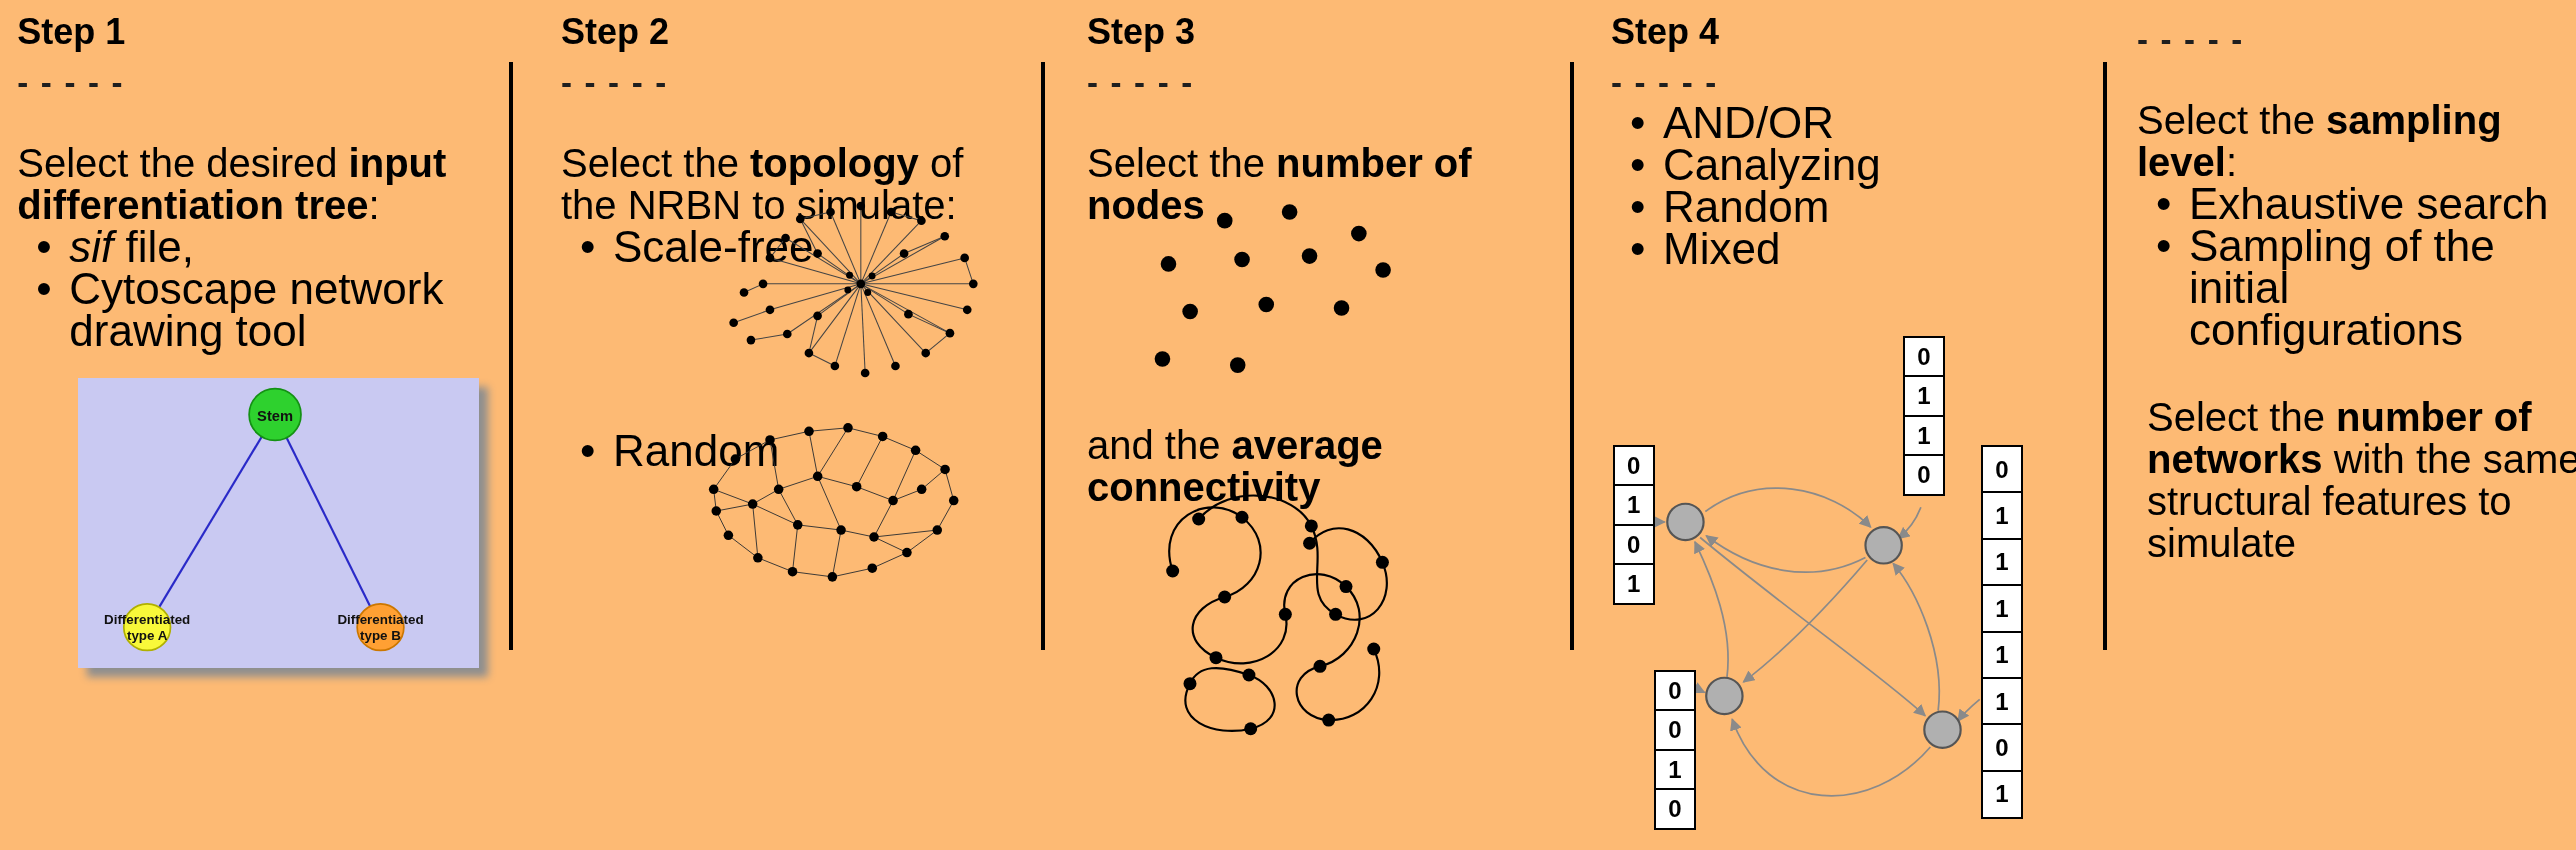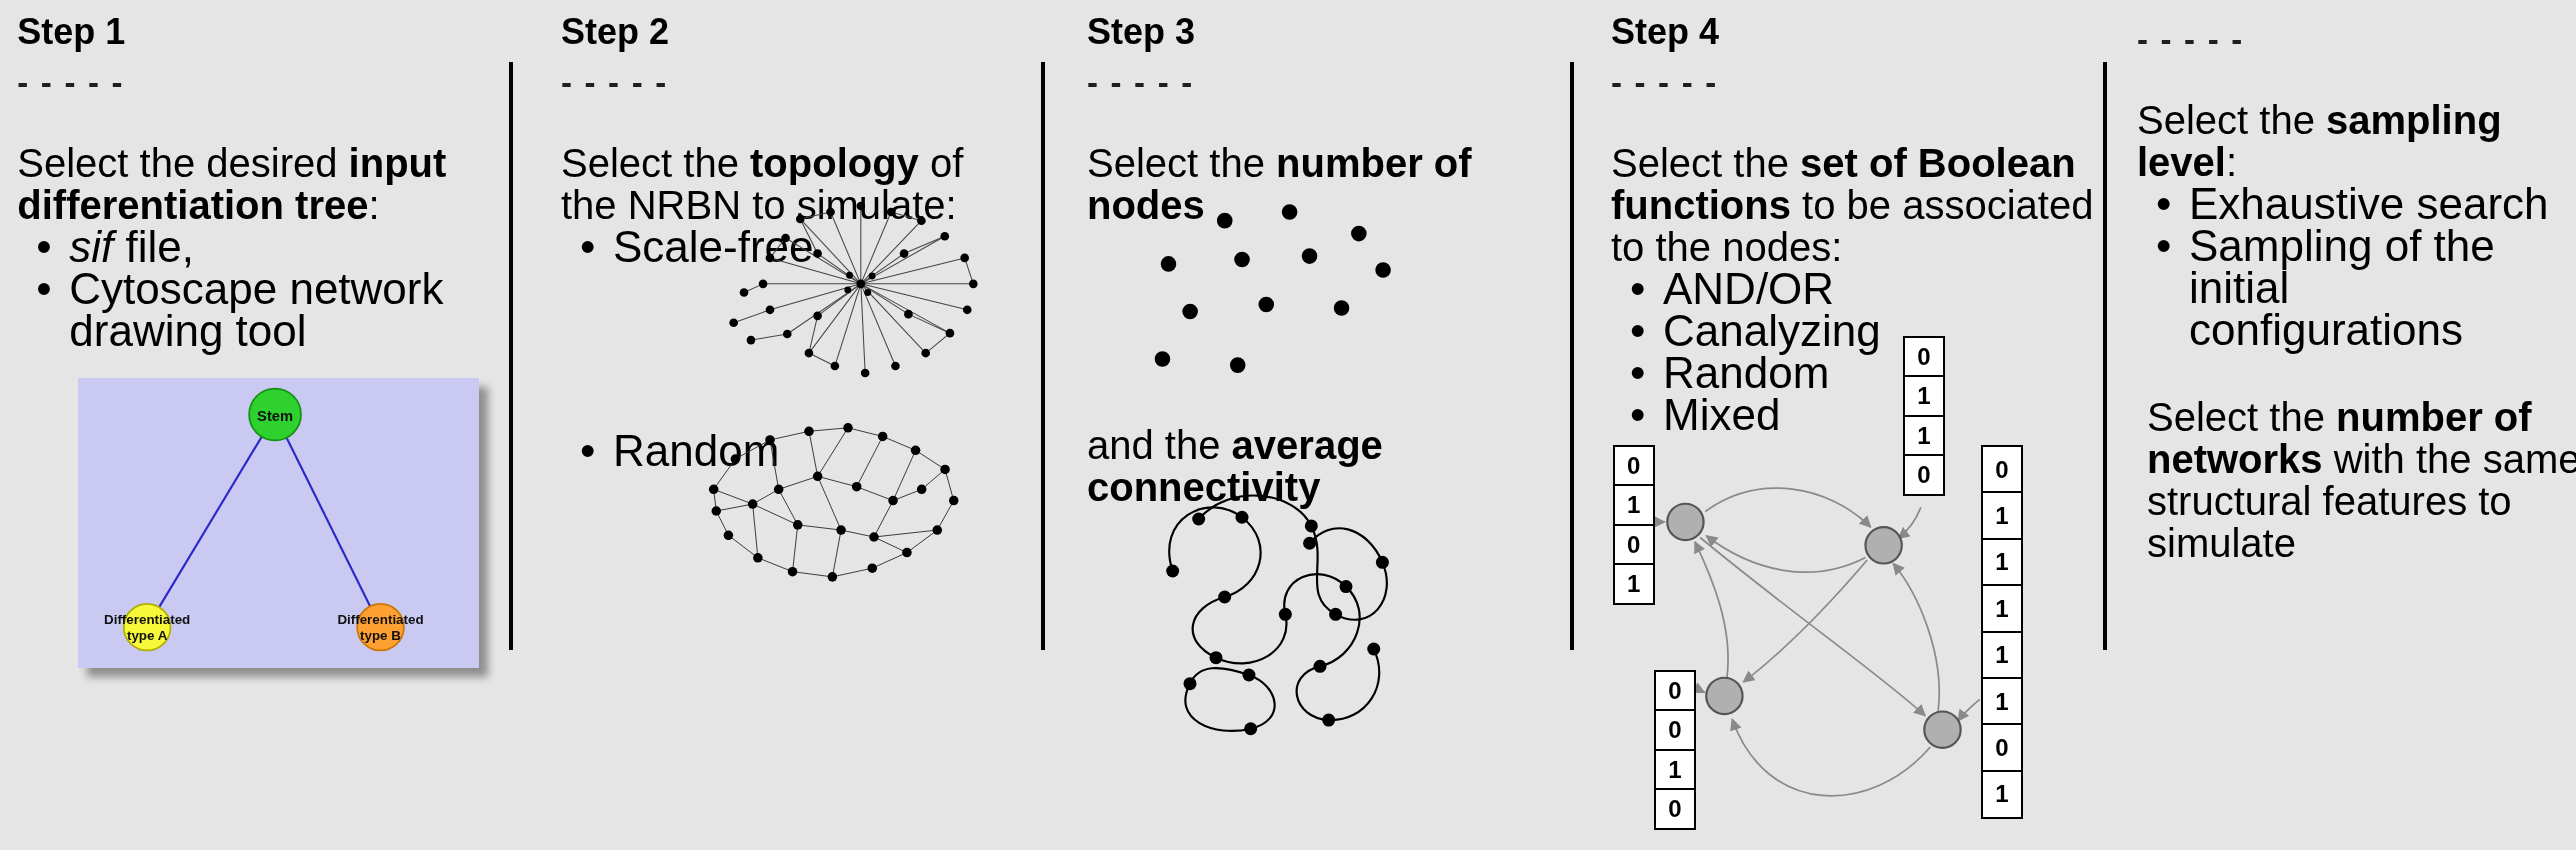--- a/index.html
+++ b/index.html
@@ -1,17 +1,17 @@
 <!DOCTYPE html>
 <html style="font-size:14px"><head>
 <meta charset="utf-8">
 <style>
   html,body{margin:0;padding:0;background:#ffffff;}
   .canvas{
-    position:relative;width:2576px;height:851px;background:#e5e5e5;
+    position:relative;width:2576px;height:851px;background:#fdba74;
     font-family:"Liberation Sans",sans-serif;color:#000;overflow:hidden;
   }
   .col{position:absolute;top:10.4px;}
   .step-title{font-size:36px;font-weight:bold;margin:0;line-height:43px;}
   .dashes{font-size:33px;font-weight:bold;letter-spacing:1.7px;margin-top:10.4px;line-height:38px;color:#1f1f1f;}
   .para{font-size:40px;line-height:42px;margin:40px 0 0 0;}
   .para b{font-weight:bold;}
   .it{font-style:italic;}
   ul.bullets{list-style:none;margin:0;padding:0;font-size:44px;line-height:42px;}
   ul.bullets li{position:relative;padding-left:52px;}
@@ -279,21 +279,20 @@
       <circle cx="60" cy="250" r="7.5"></circle>
         <circle cx="198" cy="88" r="7.5"></circle>
     </g>
   </svg>
 
   <div class="divider" style="left:1570px;"></div>
 
   <section class="col" style="left:1611px;width:485px;">
     <h2 class="step-title">Step 4</h2>
     <div class="dashes">- - - - -</div>
-    <p class="para"><span>Select the </span><b>set of Boolean functions</b><span> to be associated to the nodes:</span></p>
     <ul class="bullets">
       <li>AND/OR</li>
       <li>Canalyzing</li>
       <li>Random</li>
       <li>Mixed</li>
     </ul>
   </section>
 
   <div class="fn-graph">
     <svg viewBox="0 0 565 605" width="489" height="524">

